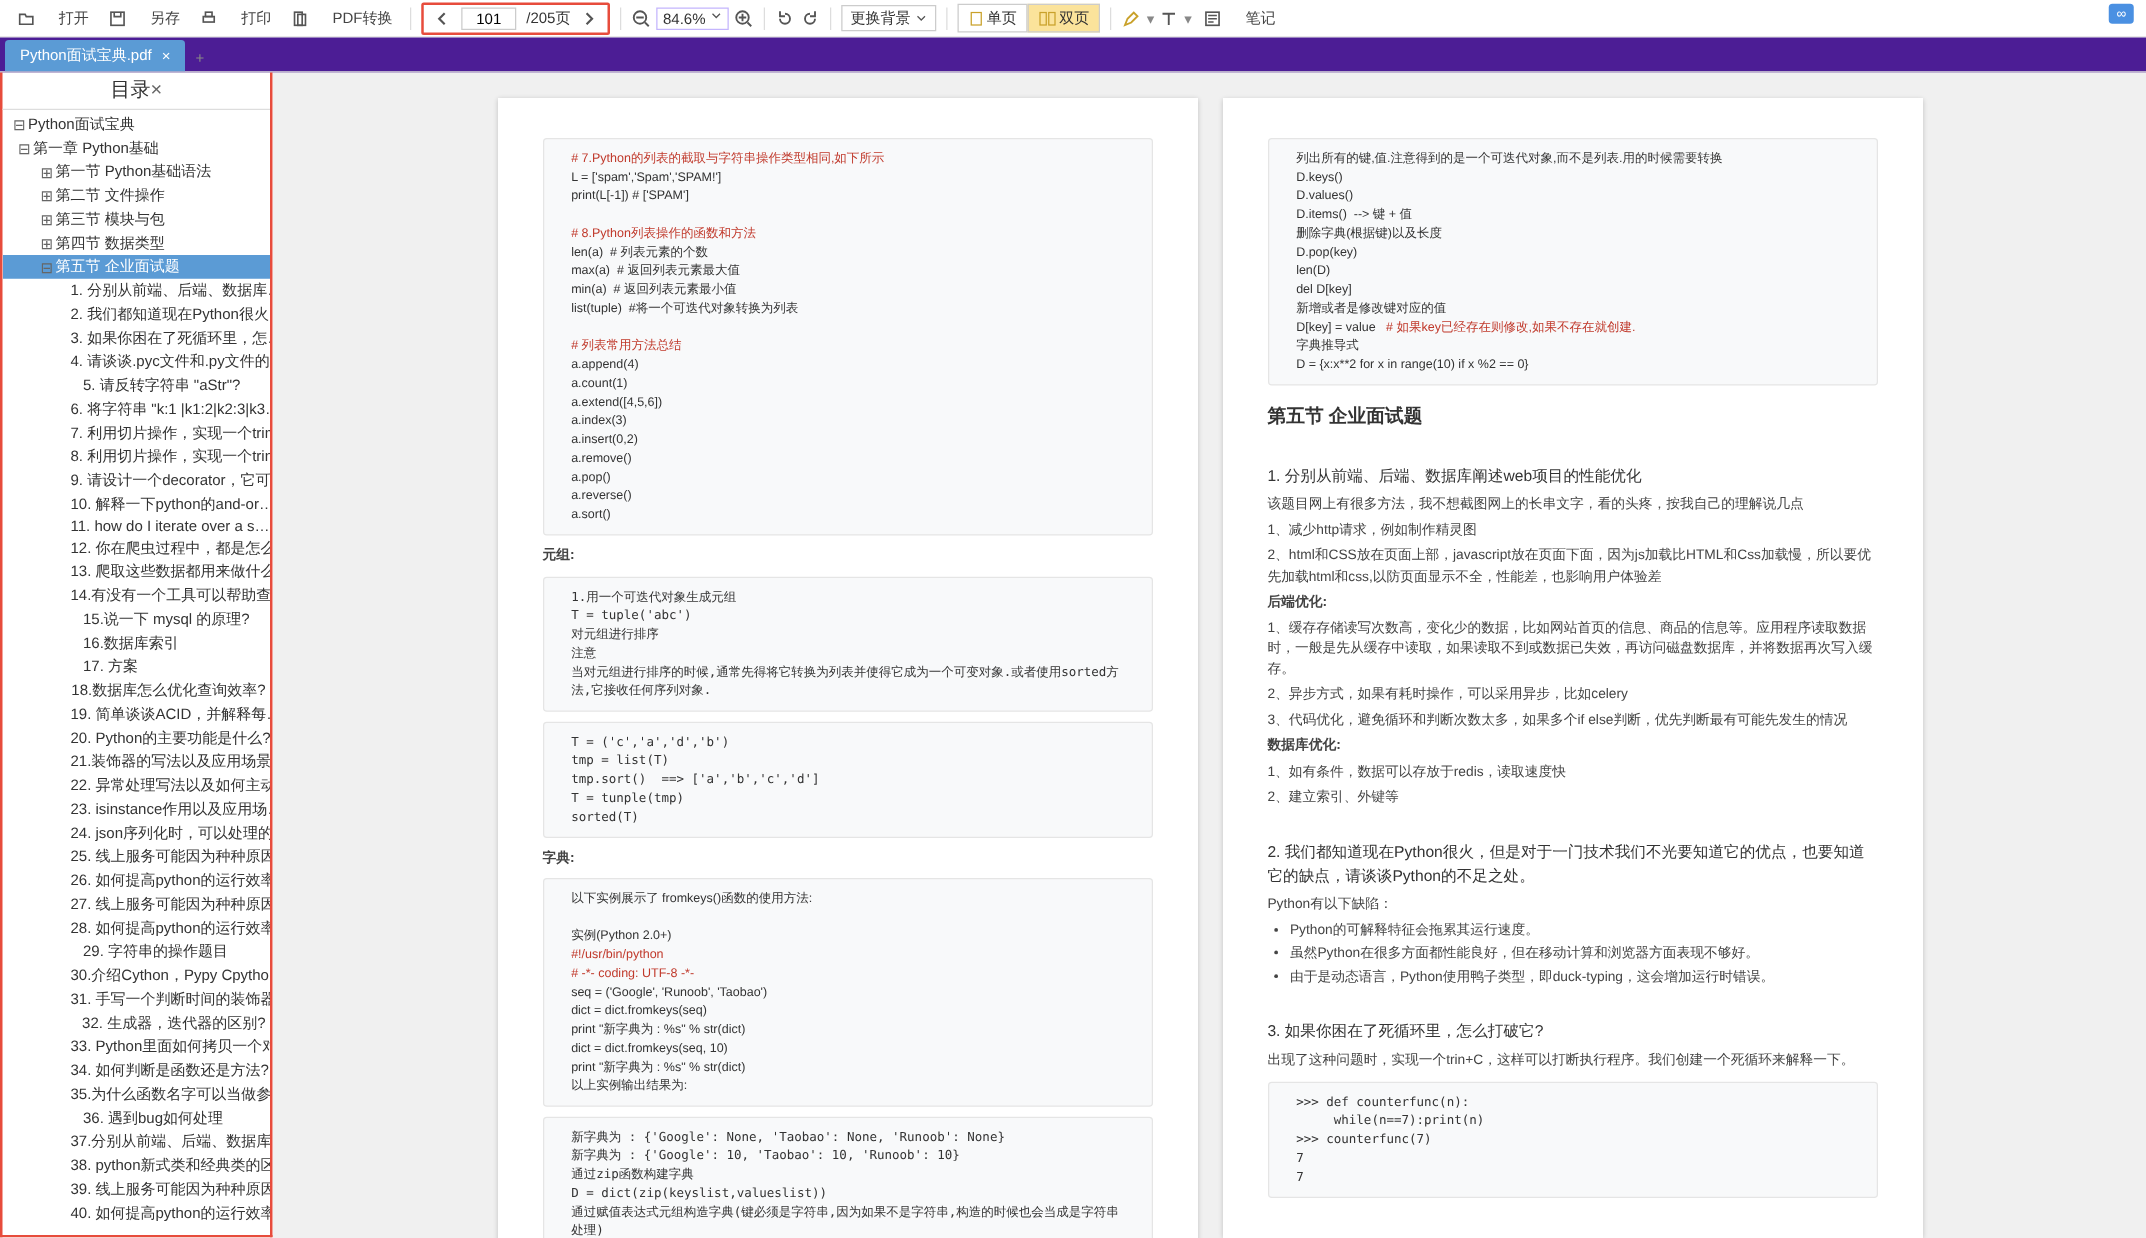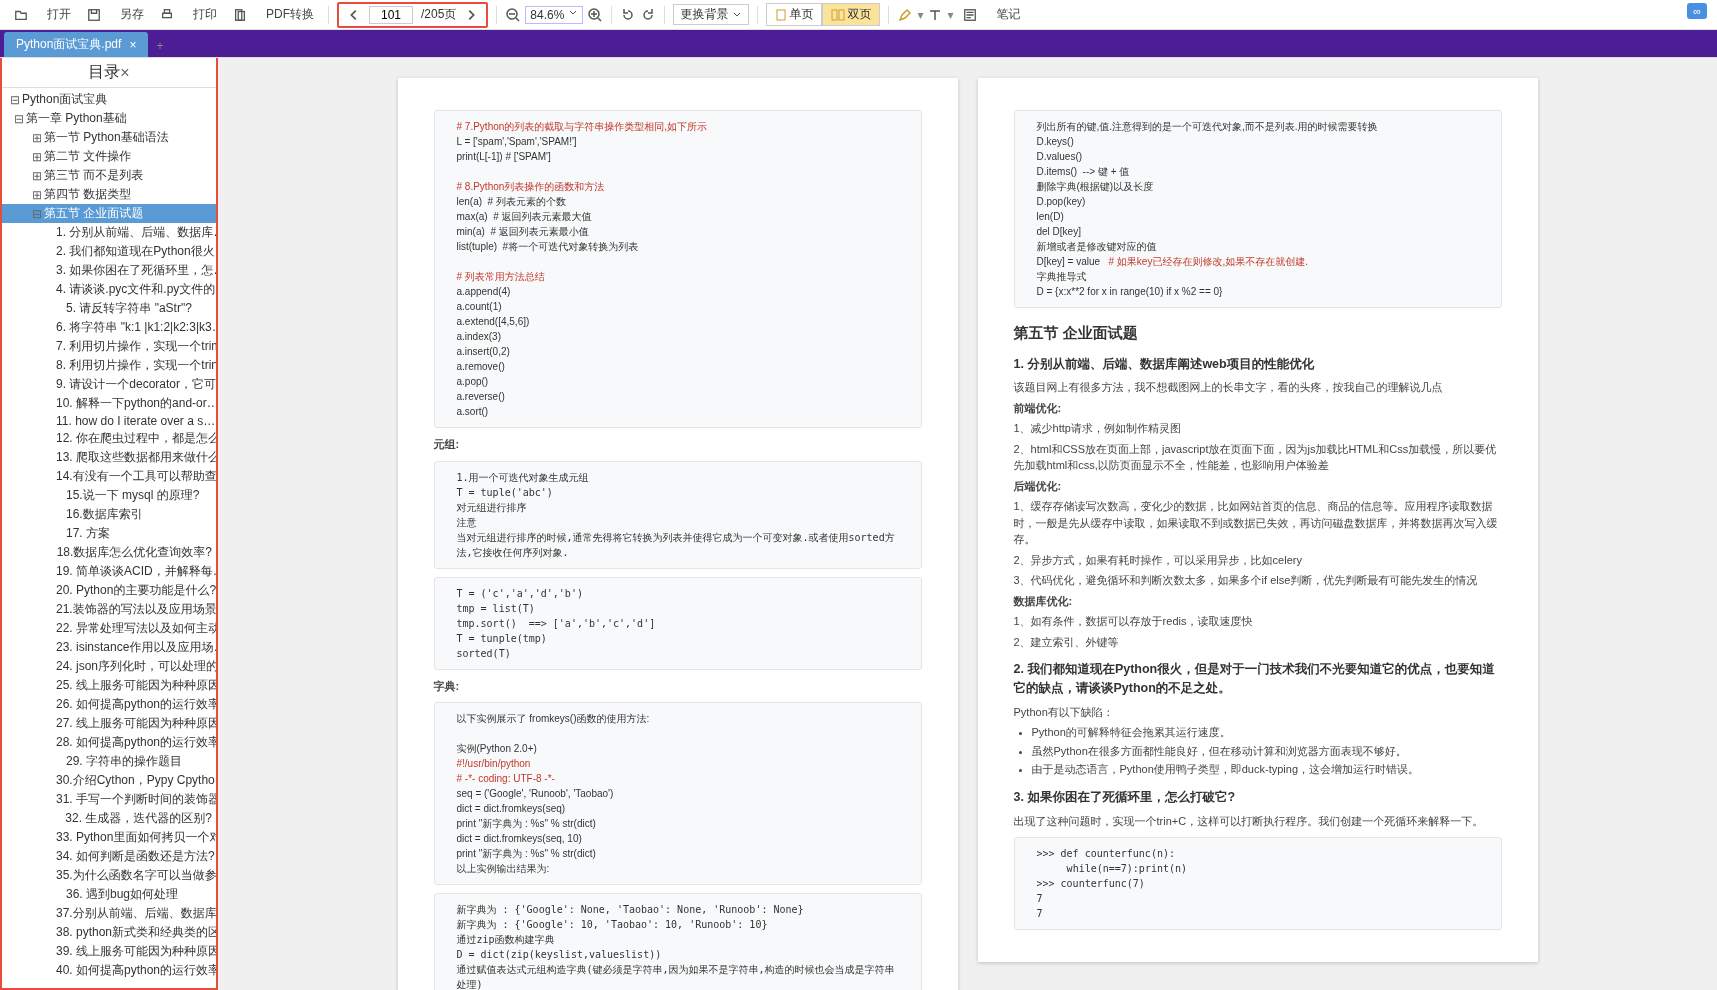--- a/index.html
+++ b/index.html
@@ -33,21 +33,21 @@
 .toc-item.d1{padding-left:12px;}
 .toc-item.d2{padding-left:30px;}
 .toc-item.d3{padding-left:52px;}
 .toc-item.sel{background:#5b9bd5;color:#fff;}
 
 .doc-area{flex:1;background:#f0f0f0;overflow:auto;display:flex;gap:20px;padding:20px 30px;justify-content:center;align-items:flex-start;}
 .page{background:#fff;box-shadow:0 1px 4px rgba(0,0,0,.2);width:560px;padding:24px 36px;font-size:11px;line-height:1.5;}
 .code-block{background:#f8f9fa;border:1px solid #e5e5e5;border-radius:3px;padding:8px 22px;font-family:Consolas,monospace;font-size:10px;margin:8px 0;white-space:pre-wrap;color:#333;}
 .code-block .cm-red{color:#c0392b;}
 .h2{font-size:15px;font-weight:bold;margin:14px 0 10px;}
-.h3{font-size:12.5px;font-weight:bold;margin:10px 0 6px;}
+.h3{font-size:12.5px;font-weight:normal;margin:26px 0 6px;}
 .p{margin:4px 0;color:#444;}
 .b{font-weight:bold;}
 ul.bul{margin:4px 0 4px 18px;}
 ul.bul li{margin:2px 0;color:#444;}
 </style>
 </head>
 <body>
 
 <div class="toolbar">
   <div class="btn">
@@ -179,21 +179,21 @@
         <div class="toc-item d2">
           <span class="tw">⊞</span>
           <span>第一节 Python基础语法</span>
         </div>
         <div class="toc-item d2">
           <span class="tw">⊞</span>
           <span>第二节 文件操作</span>
         </div>
         <div class="toc-item d2">
           <span class="tw">⊞</span>
-          <span>第三节 而不是列表</span>
+          <span>第三节 模块与包</span>
         </div>
         <div class="toc-item d2">
           <span class="tw">⊞</span>
           <span>第四节 数据类型</span>
         </div>
         <div class="toc-item d2 sel">
           <span class="tw">⊟</span>
           <span>第五节 企业面试题</span>
         </div>
         <div class="toc-item d3">
@@ -422,21 +422,20 @@
 D.pop(key)
 len(D)
 del D[key]
 新增或者是修改键对应的值
 D[key] = value   </span><span class="cm-red"># 如果key已经存在则修改,如果不存在就创建.</span>
 <span>字典推导式
 D = {x:x**2 for x in range(10) if x %2 == 0}</span></div>
       <div class="h2">第五节 企业面试题</div>
       <div class="h3">1. 分别从前端、后端、数据库阐述web项目的性能优化</div>
       <div class="p">该题目网上有很多方法，我不想截图网上的长串文字，看的头疼，按我自己的理解说几点</div>
-      <div class="p b">前端优化:</div>
       <div class="p">1、减少http请求，例如制作精灵图</div>
       <div class="p">2、html和CSS放在页面上部，javascript放在页面下面，因为js加载比HTML和Css加载慢，所以要优先加载html和css,以防页面显示不全，性能差，也影响用户体验差</div>
       <div class="p b">后端优化:</div>
       <div class="p">1、缓存存储读写次数高，变化少的数据，比如网站首页的信息、商品的信息等。应用程序读取数据时，一般是先从缓存中读取，如果读取不到或数据已失效，再访问磁盘数据库，并将数据再次写入缓存。</div>
       <div class="p">2、异步方式，如果有耗时操作，可以采用异步，比如celery</div>
       <div class="p">3、代码优化，避免循环和判断次数太多，如果多个if else判断，优先判断最有可能先发生的情况</div>
       <div class="p b">数据库优化:</div>
       <div class="p">1、如有条件，数据可以存放于redis，读取速度快</div>
       <div class="p">2、建立索引、外键等</div>
       <div class="h3">2. 我们都知道现在Python很火，但是对于一门技术我们不光要知道它的优点，也要知道它的缺点，请谈谈Python的不足之处。</div>

